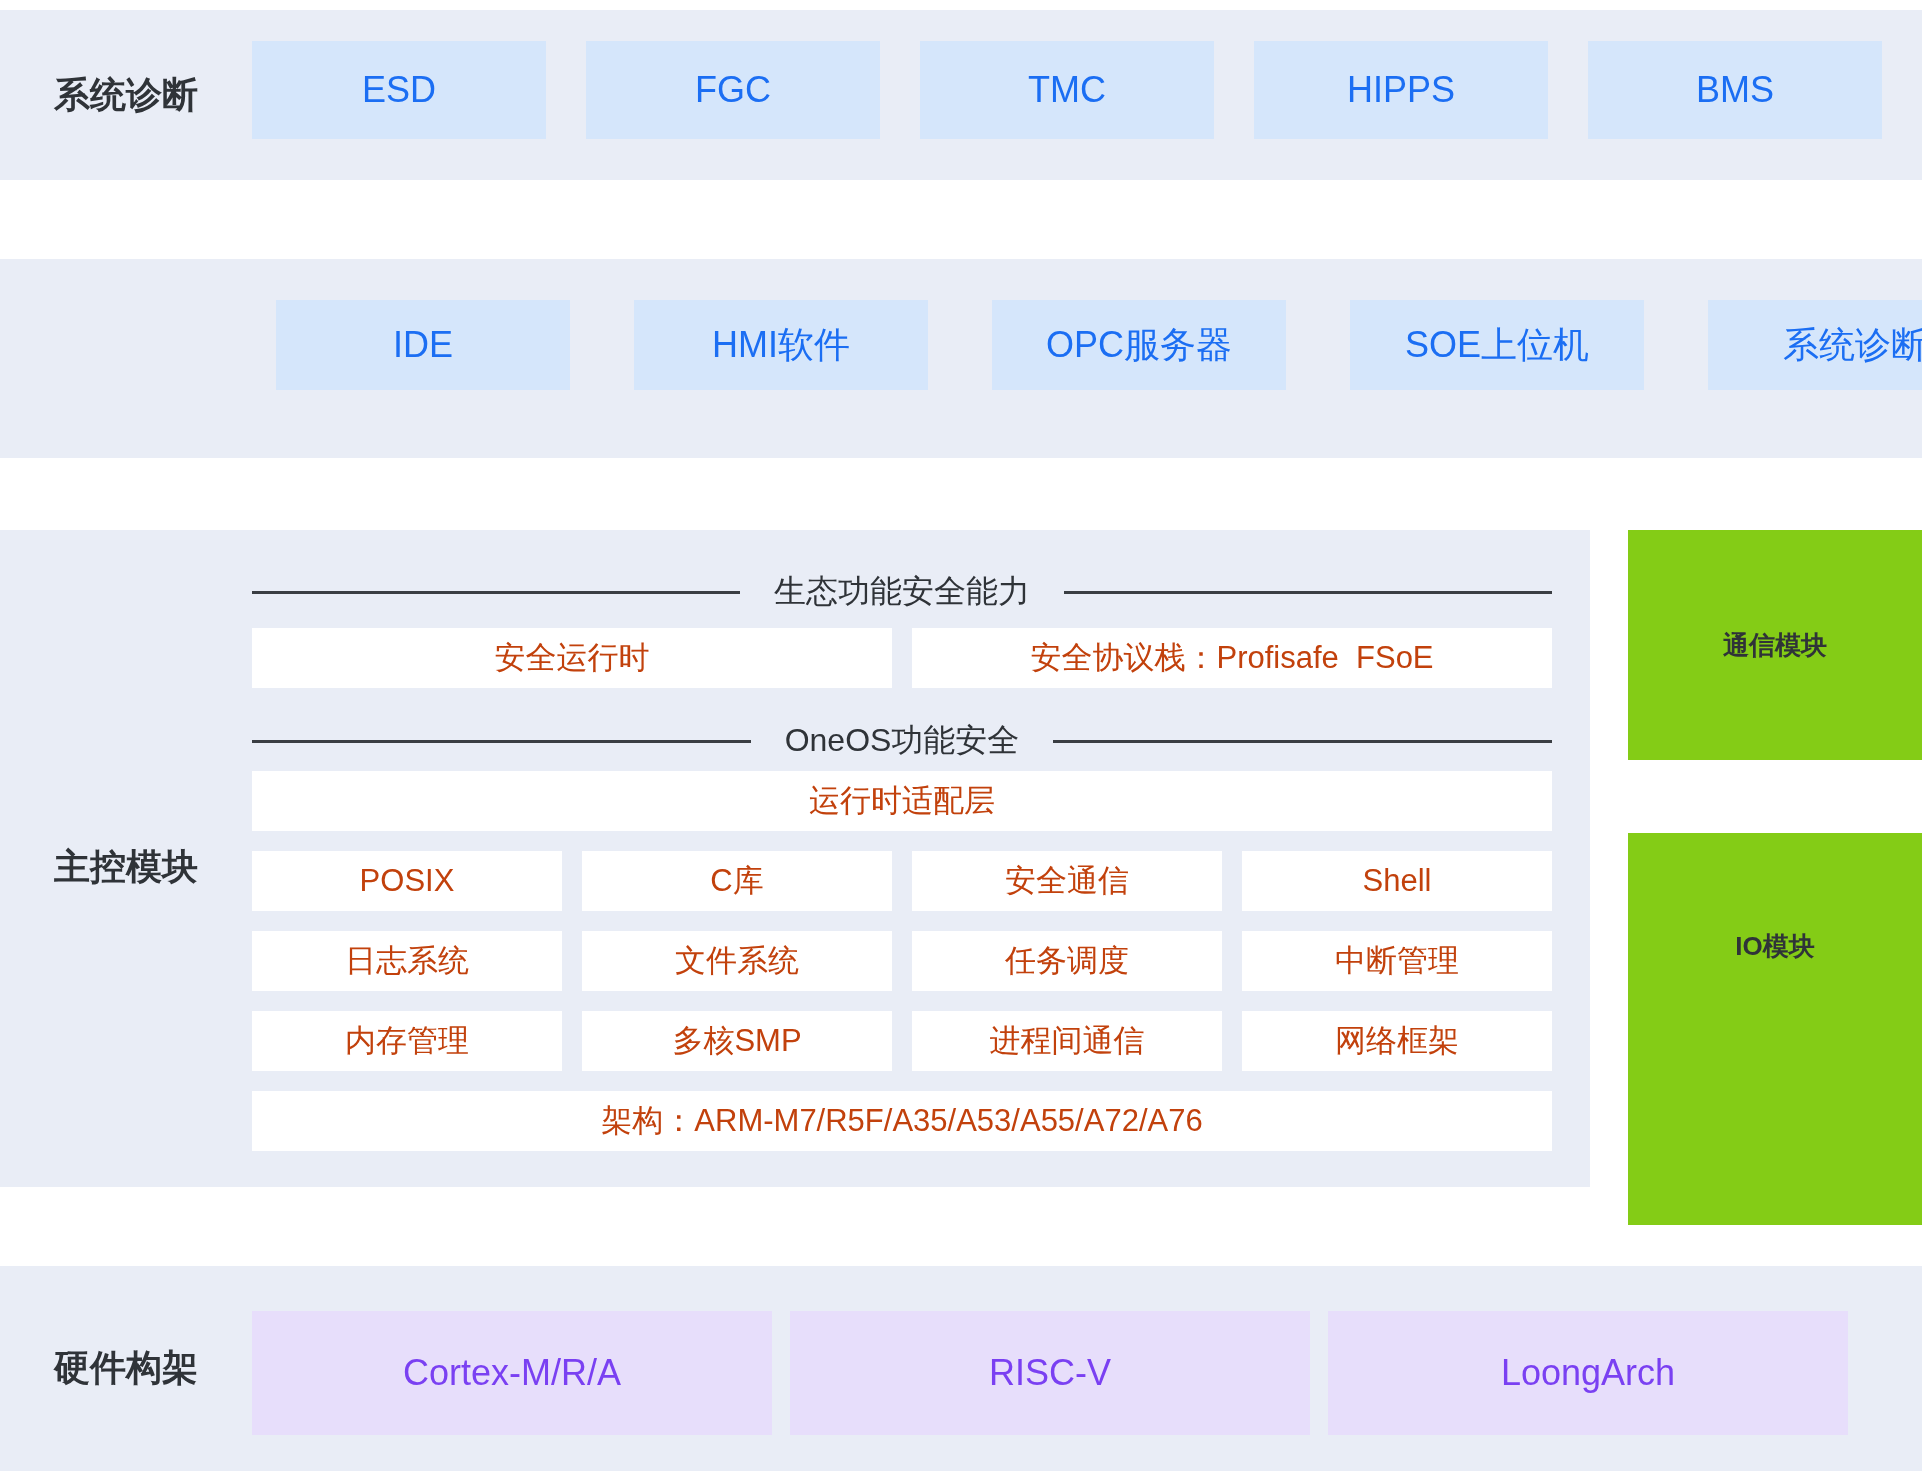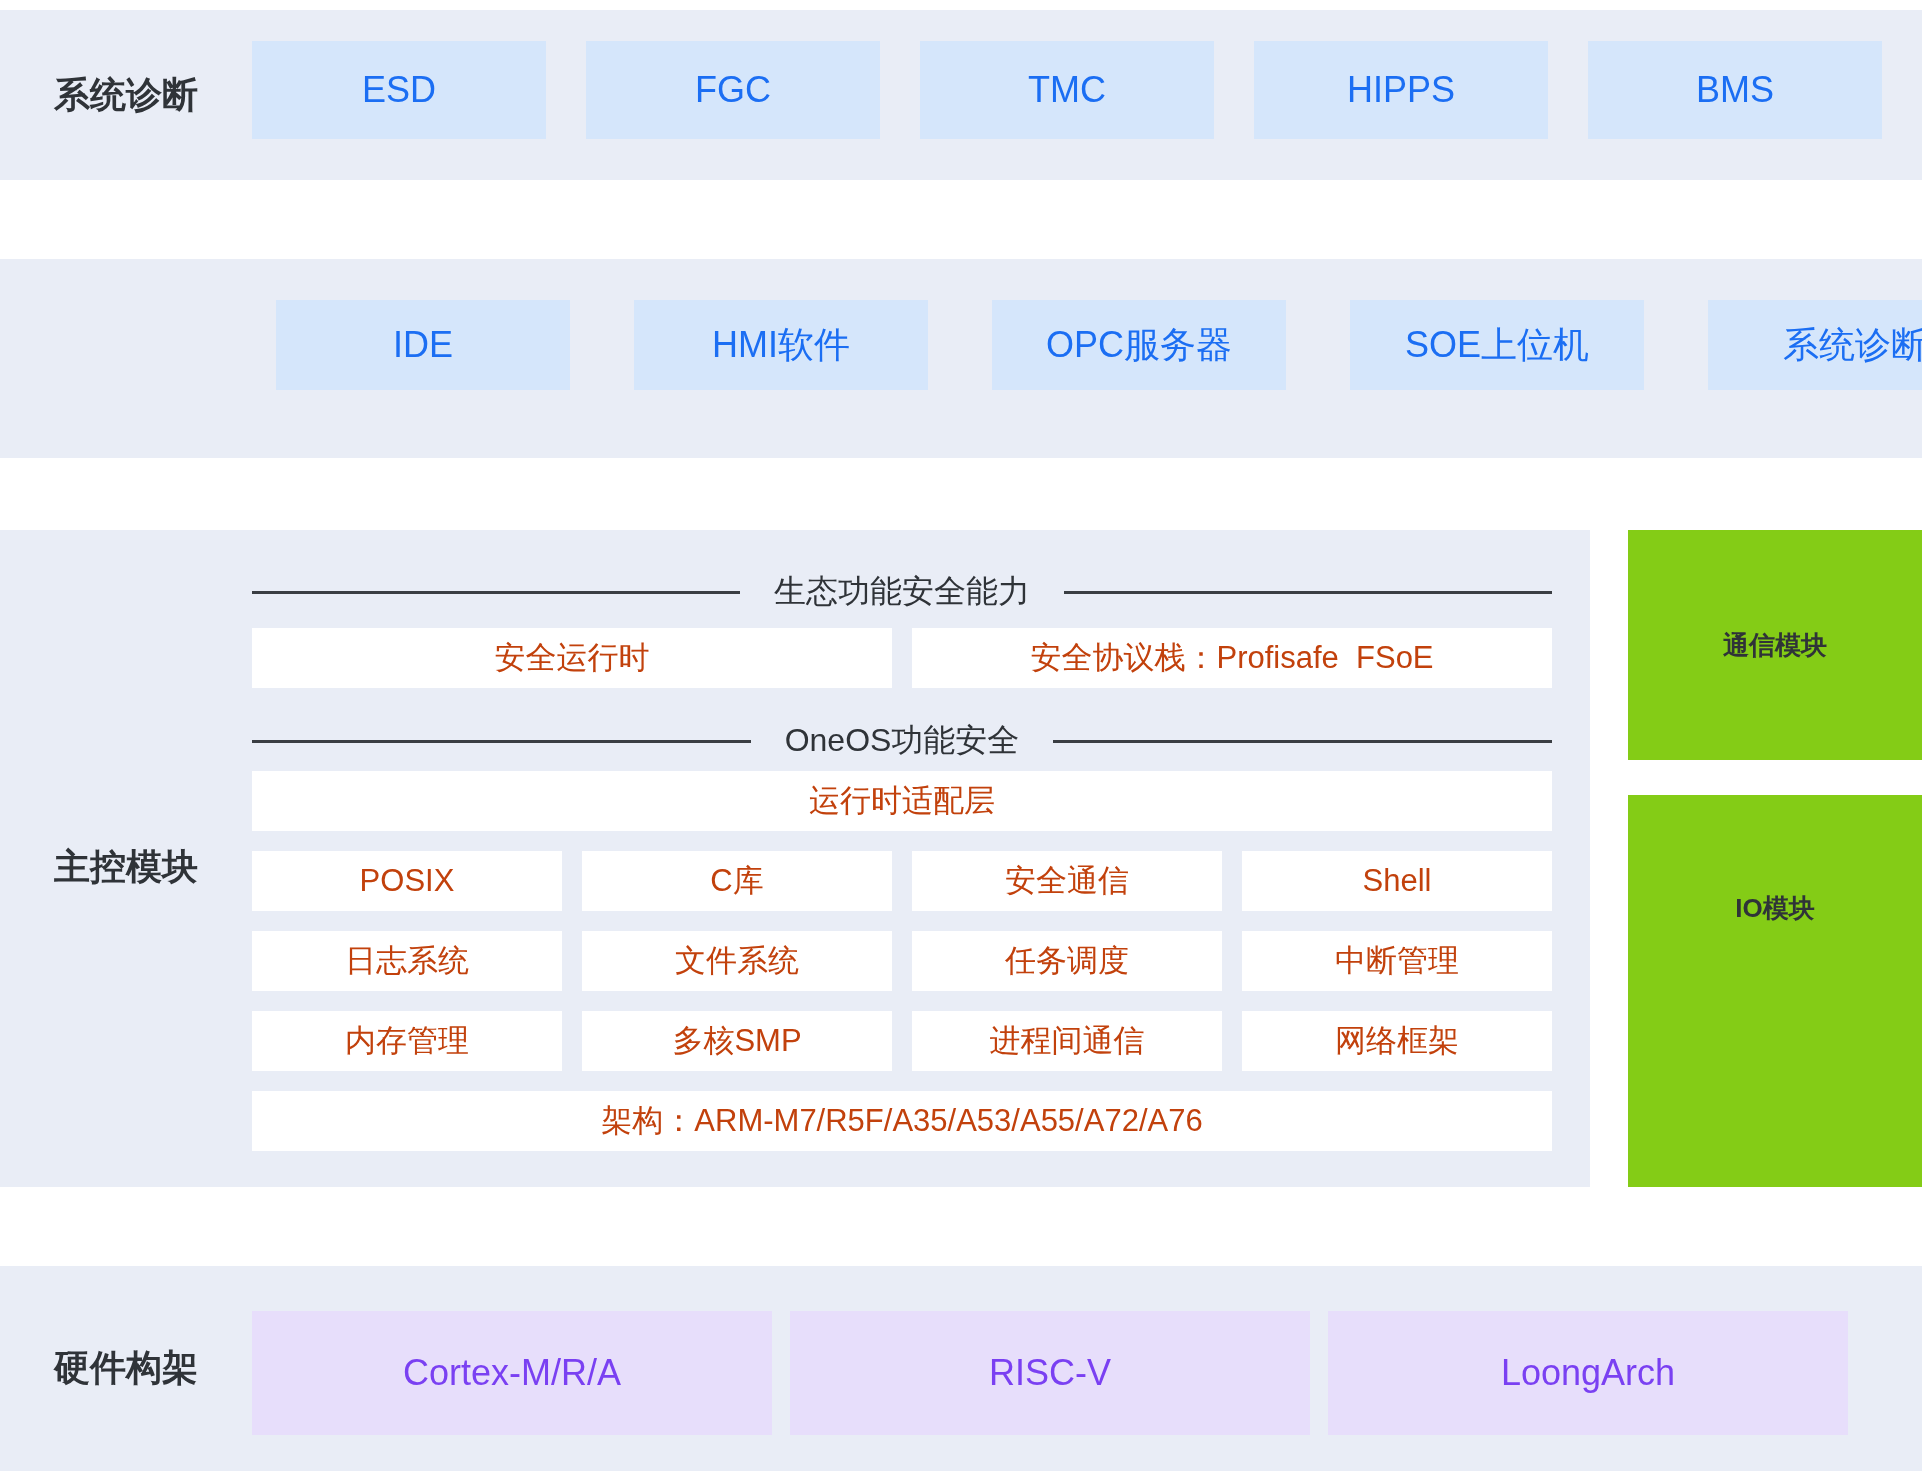--- a/index.html
+++ b/index.html
@@ -34,21 +34,21 @@
   }
   .half{width:640px;}
   .cell{width:310px;}
   .full{width:1300px;}
 
   .sidebox{
     position:absolute;left:1628px;width:294px;background:#84cc16;
     display:flex;justify-content:center;font-size:26px;font-weight:700;color:#2f3338;
   }
   .sidebox.comm{top:530px;height:230px;align-items:center;}
-  .sidebox.io{top:795px;height:392px;align-items:flex-start;padding-top:0;}
+  .sidebox.io{top:833px;height:392px;align-items:flex-start;padding-top:0;}
   .sidebox.io .io-label{margin-top:96px;}
 
   .hw-band{top:1266px;height:238px;}
   .purplebox{
     width:520px;height:124px;background:#e7defb;color:#7a40f2;
     display:flex;align-items:center;justify-content:center;font-size:36px;
   }
 </style>
 </head>
 <body>

